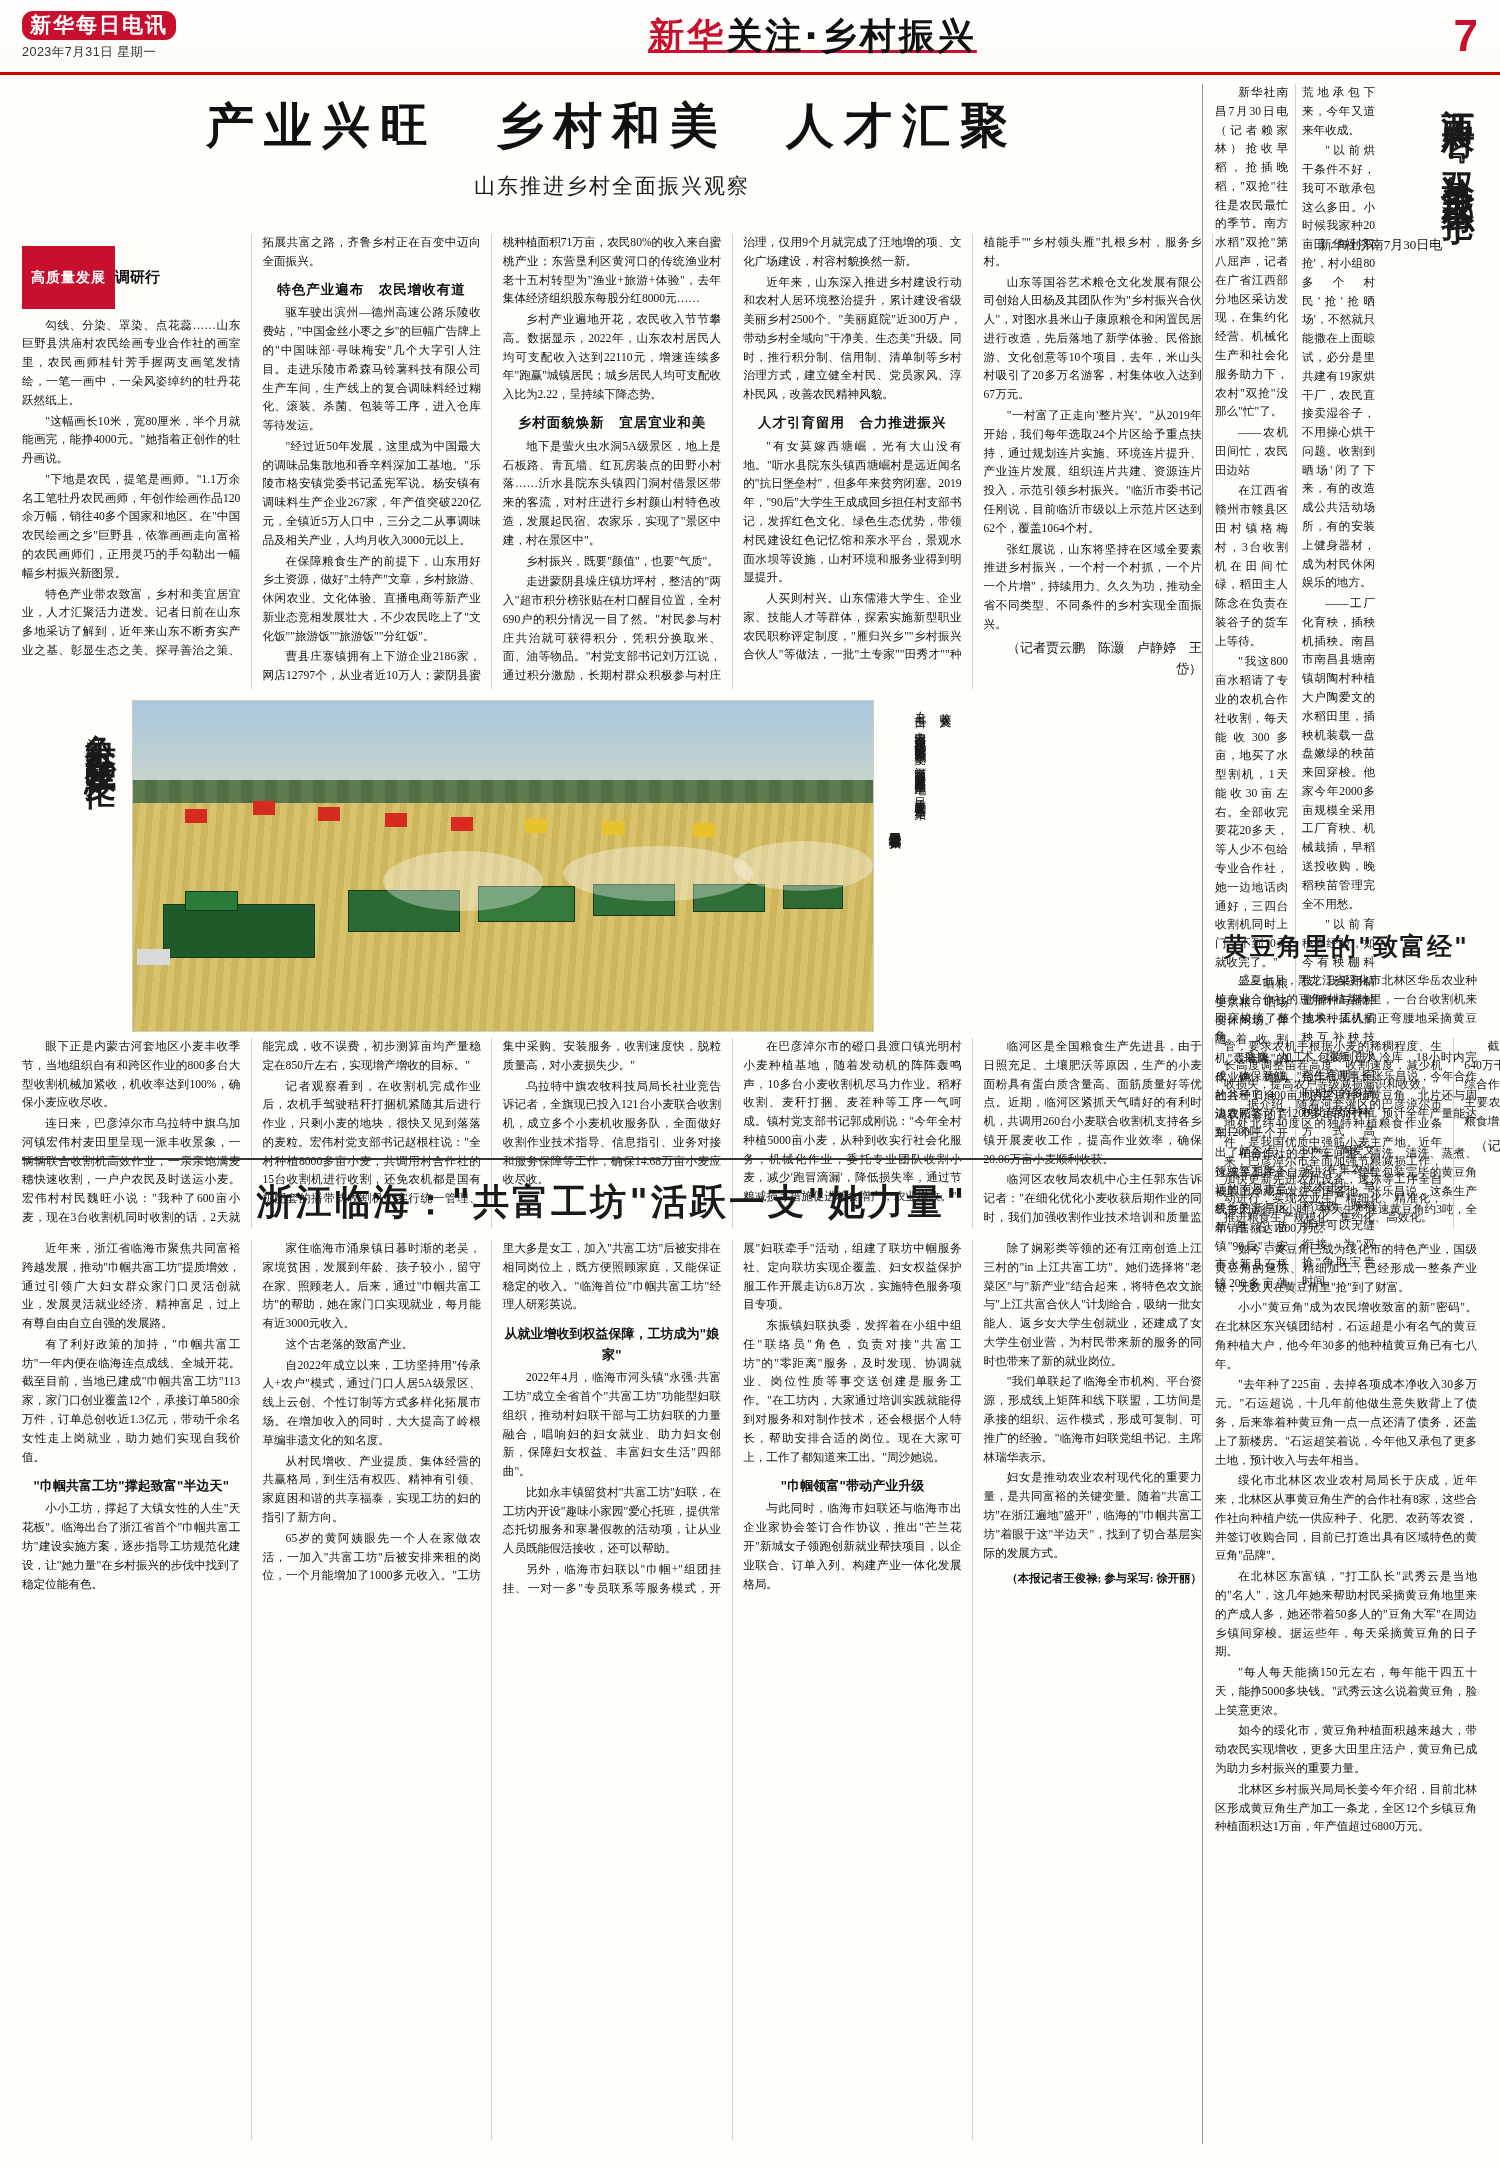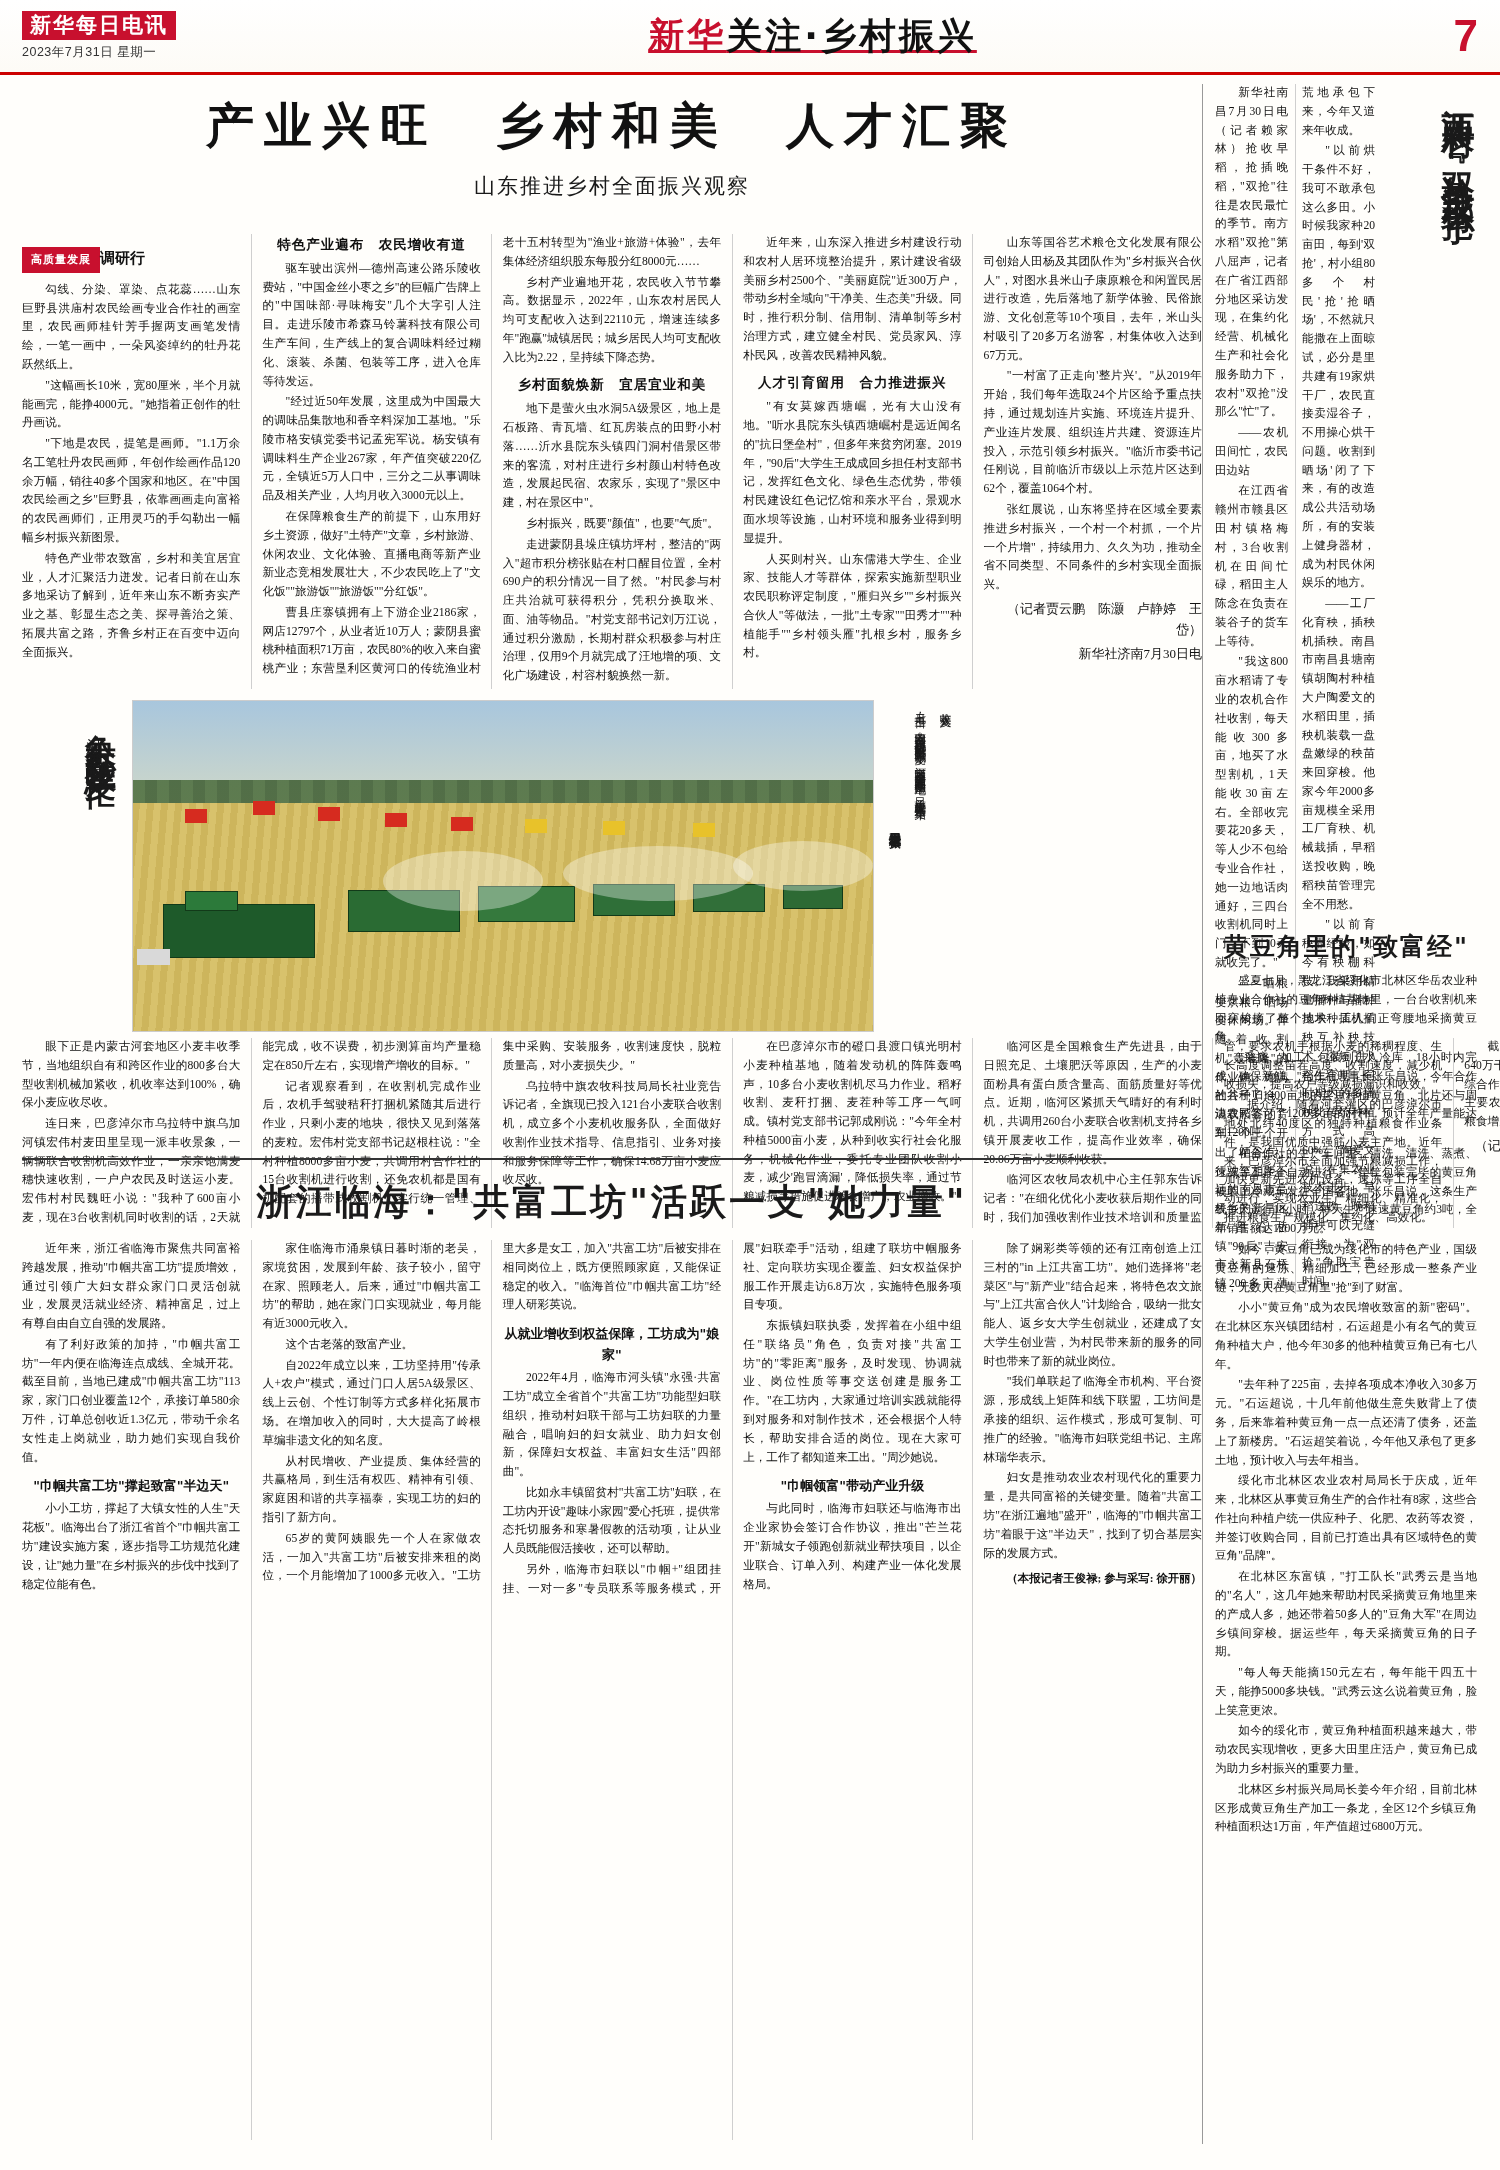--- a/index.html
+++ b/index.html
@@ -24,20 +24,21 @@
     background:linear-gradient(#fff,#fdfbf6);
   }
   .mh-left{width:215px;flex:0 0 215px;}
   .mh-logo{
     background:#c8102e;color:#fff;
     font-family:"DejaVu Sans", sans-serif;
     font-weight:bold;font-size:21px;
     letter-spacing:2px;
     padding:3px 8px 4px;display:inline-block;
     line-height:1.05;
+    border-radius:11px;
   }
   .mh-date{
     font-size:12.5px;color:#333;margin-top:4px;
     letter-spacing:0.5px;
     font-family:"Liberation Sans", sans-serif;
   }
   .mh-center{flex:1;text-align:center;}
   .mh-title{
     display:inline-block;
     font-size:36px;font-weight:bold;color:#c8102e;
@@ -72,21 +73,21 @@
     font-family:"DejaVu Sans", sans-serif;
     margin-top:10px;
     color:#111;
   }
   .subheadline{
     text-align:center;font-size:21px;margin-top:14px;letter-spacing:2px;
     font-family:Liberation Mono, monospace;
   }
   .tag-box{
     display:inline-block;background:#c8102e;color:#fff;
-    font-size:11px;font-weight:bold;padding:4px 9px;letter-spacing:1px;
+    font-size:14px;font-weight:bold;padding:20px 9px;letter-spacing:1px;
     font-family:"DejaVu Sans", sans-serif;
   }
   .tagline-wrap{margin:12px 0 8px;}
   .tag-after{font-size:15px;font-weight:bold;color:#111;}
   
   .top-cols{
     position:absolute;left:0;top:150px;width:1180px;height:455px;
     column-count:5;column-gap:22px;column-rule:1px solid #cfcfcf;
   }
   

